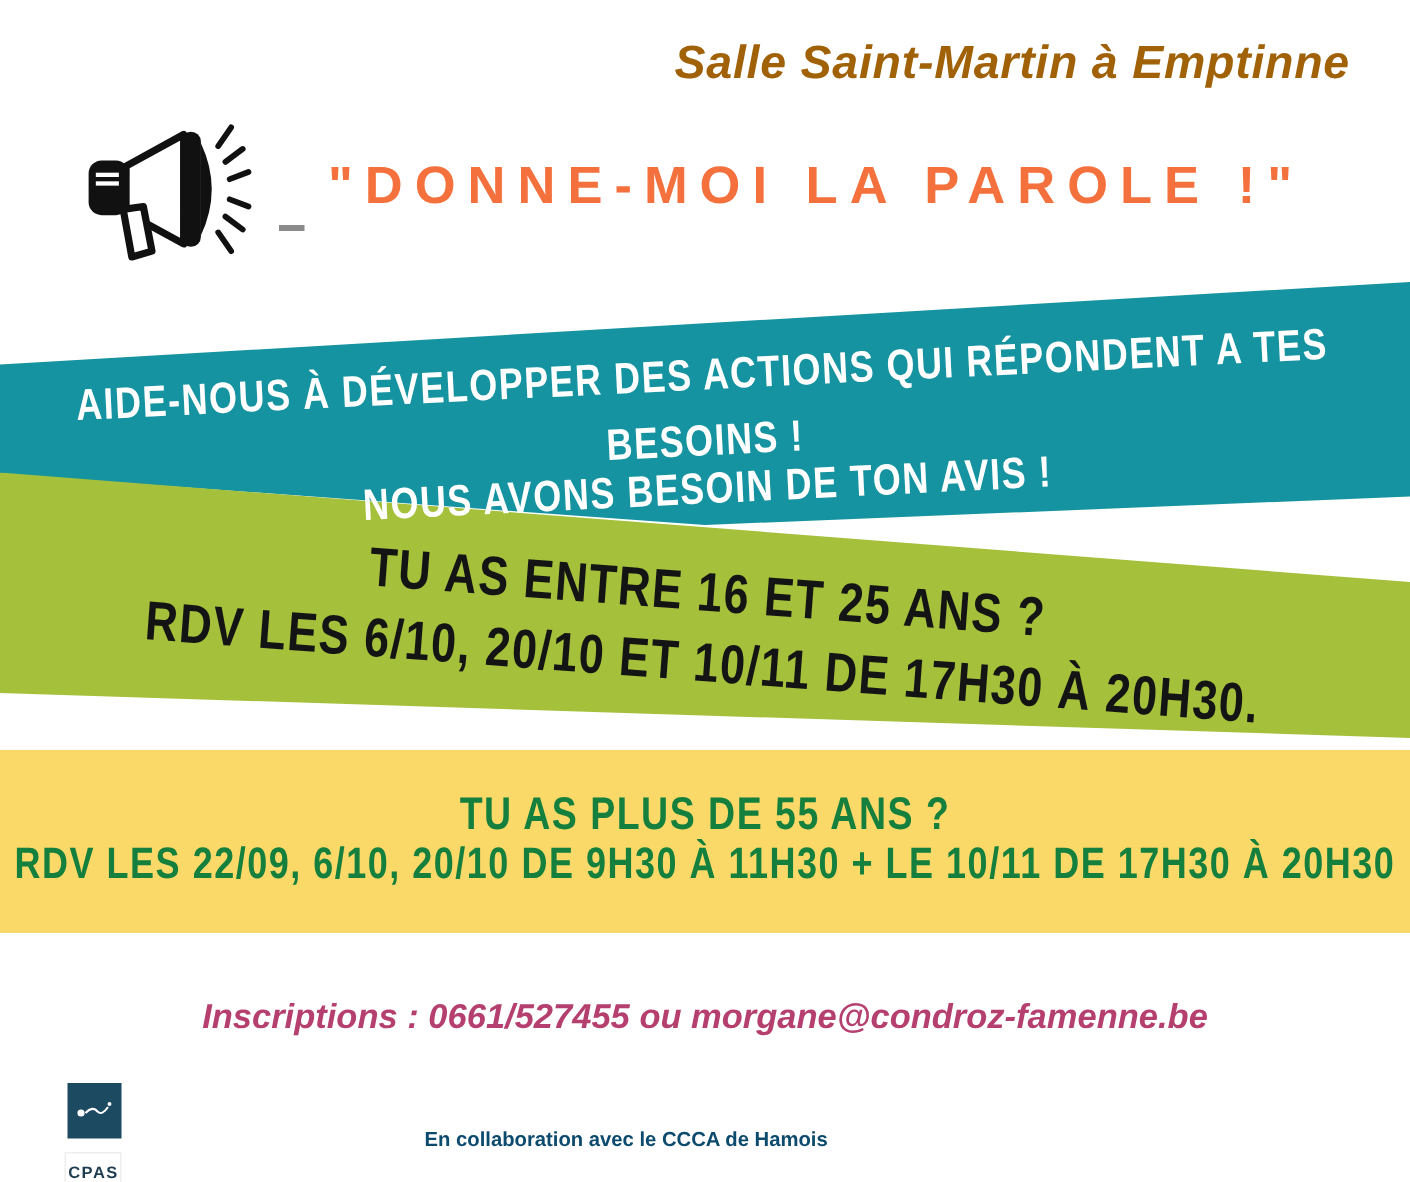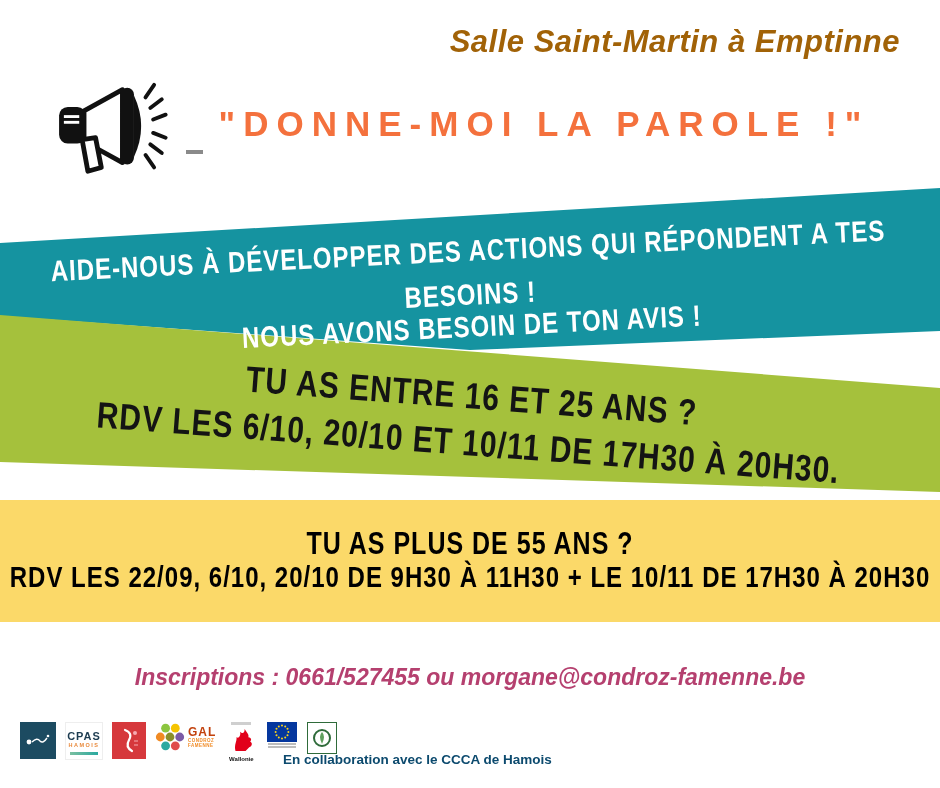--- a/index.html
+++ b/index.html
@@ -23,29 +23,29 @@
   .band-green{height:500px;background:#A5C13C;
     clip-path:polygon(0px 315px,940px 388px,940px 492px,0px 462px);}
   .band-yellow{top:500px;height:122px;background:#FBD969;}
 
   .band-text{position:absolute;left:0;right:0;text-align:center;font-weight:bold;}
   .bt-line{display:block;}
   .bt-stretch{display:inline-block;transform:scaleY(1.22);transform-origin:center;}
 
   .teal-text{top:237px;color:#ffffff;transform:rotate(-2.8deg);font-size:24px;letter-spacing:1px;line-height:36px;}
   .green-text{top:372px;color:#141414;transform:rotate(4.3deg);font-size:30px;letter-spacing:1px;line-height:47px;}
-  .yellow-text{top:527px;color:#000000;font-size:25px;letter-spacing:1px;line-height:33px;}
+  .yellow-text{top:527px;color:#15803d;font-size:25px;letter-spacing:1px;line-height:33px;}
   .yellow-text .line2{font-size:24px;}
 
   
   .contact{position:absolute;top:664px;left:0;right:0;text-align:center;
            color:#B5406F;font-weight:bold;font-style:italic;font-size:23px;}
 
   
-  .footer{position:absolute;left:20px;top:722px;height:44px;display:flex;align-items:flex-start;gap:9px;}
+  .footer{position:absolute;left:20px;top:722px;height:44px;display:flex;align-items:flex-end;gap:9px;flex-direction:column;}
   .logo{position:relative;flex:none;}
   .logo-navy{width:36px;height:37px;background:#1C4B61;display:flex;align-items:center;justify-content:center;}
   .logo-cpas{width:38px;height:38px;background:#fff;border:1px solid #eee;text-align:center;box-sizing:border-box;}
   .logo-cpas .cpas{font-size:11px;font-weight:bold;color:#1d3c50;letter-spacing:1px;margin-top:7px;}
   .logo-cpas .hamois{font-size:5.5px;font-weight:bold;color:#E98A3C;letter-spacing:1.5px;}
   .logo-cpas .bar{position:absolute;left:4px;right:4px;bottom:4px;height:3px;
                   background:linear-gradient(90deg,#7BBFA0,#2AA9A0);}
   .logo-red{width:34px;height:37px;background:#D6383C;display:flex;align-items:center;justify-content:center;}
   .logo-gal{display:flex;align-items:center;gap:3px;}
   .gal-txt .g{font-size:12px;font-weight:bold;color:#c2410c;letter-spacing:1px;line-height:12px;}

